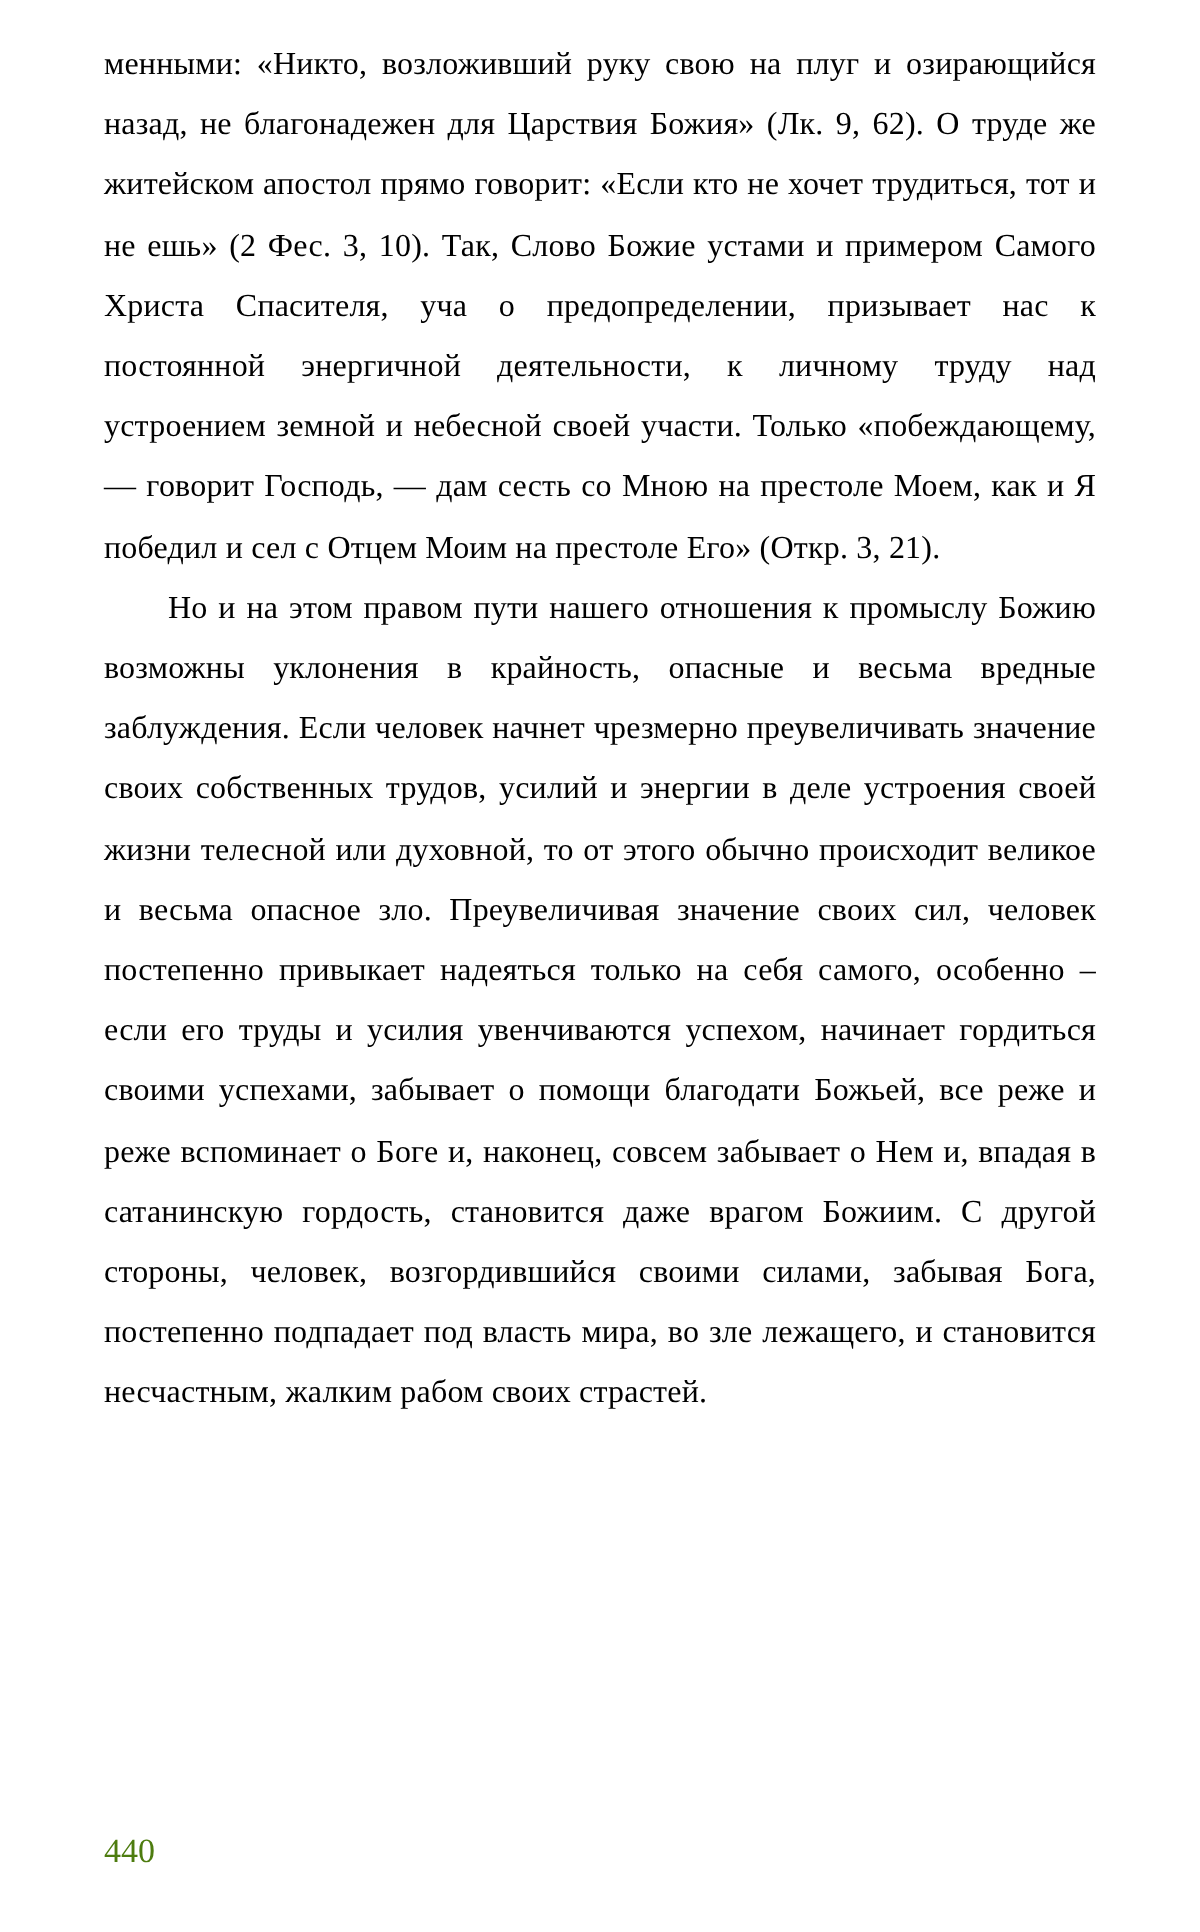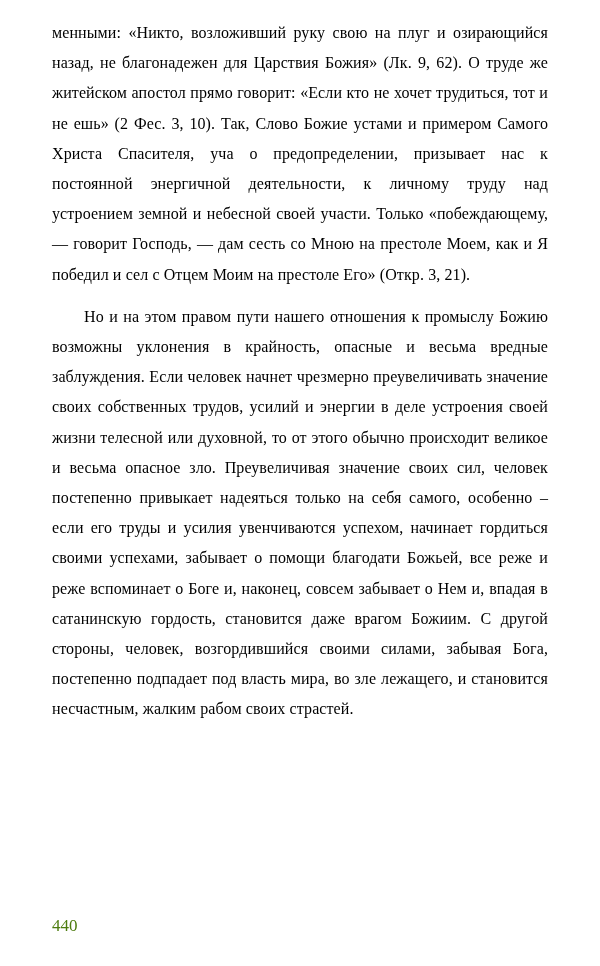--- a/index.html
+++ b/index.html
@@ -32,21 +32,21 @@
     color: #000000;
     font-weight: 500;
     letter-spacing: 0.1px;
   }
   .para {
     margin: 0;
     text-indent: 0;
   }
   .para + .para {
     text-indent: 32px;
-    margin-top: 12px;
+    margin-top: 0;
   }
   .page-number {
     position: absolute;
     left: 52px;
     bottom: 30px;
     font-size: 17px;
     color: #4d7c0f;
     font-family: "Liberation Serif", "DejaVu Serif", serif;
   }
 </style>

